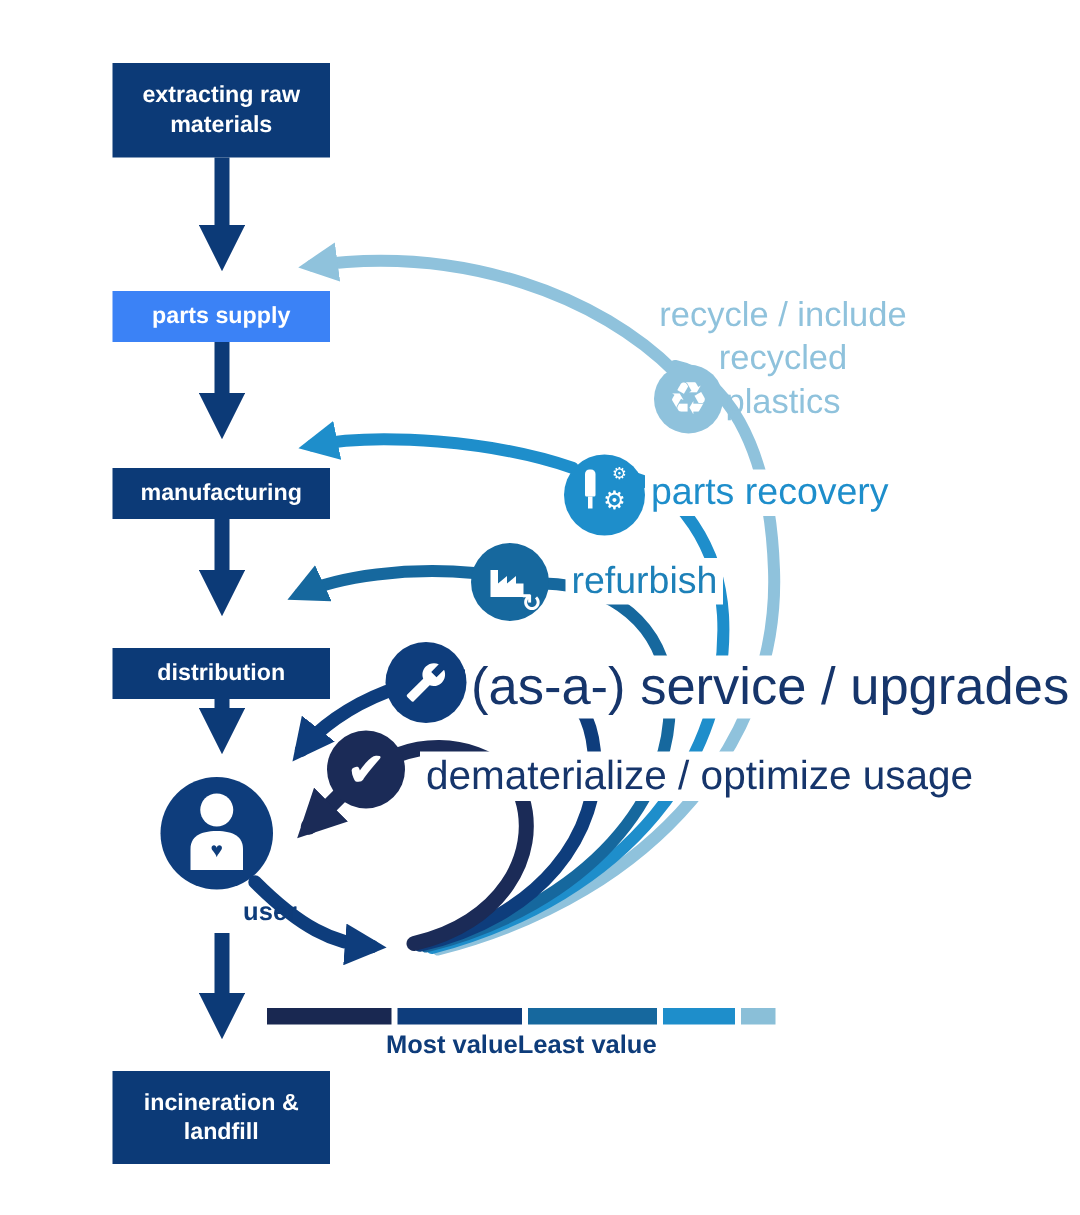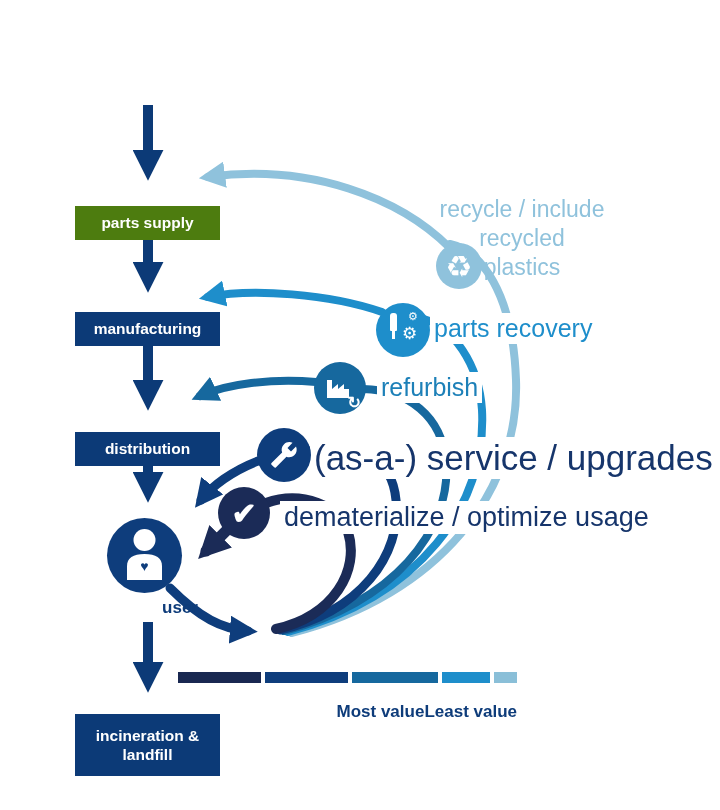--- a/index.html
+++ b/index.html
@@ -29,21 +29,21 @@
   .ic-factory{left:314px;top:362px;width:52px;height:52px;}
   .ic-wrench{left:257px;top:428px;width:54px;height:54px;}
   .ic-check{left:218px;top:487px;width:52px;height:52px;font-size:30px;font-weight:bold;}
   .ic-user{left:107px;top:518px;width:75px;height:75px;}
   .user-label{position:absolute;z-index:2;left:98px;top:598px;width:100px;text-align:right;
               font-weight:bold;font-size:17px;color:#0e3c7a;}
   .legend{position:absolute;z-index:2;left:178px;top:672px;width:339px;}
   .legend-bar{display:flex;height:11px;}
   .legend-seg{height:11px;margin-right:4px;}
   .ls1{width:83px;} .ls2{width:83px;} .ls3{width:86px;} .ls4{width:48px;} .ls5{width:23px;margin-right:0;}
-  .legend-labels{display:flex;justify-content:flex-end;margin-top:19px;
+  .legend-labels{display:flex;justify-content:center;margin-top:4px;
                  font-weight:bold;font-size:17px;color:#0e3c7a;}
   .gear-small{position:absolute;font-size:15px;line-height:1;}
   .screwdriver{position:absolute;left:14px;top:10px;width:7px;height:18px;background:#fff;border-radius:3px 3px 1px 1px;}
   .screwtip{position:absolute;left:16px;top:28px;width:3px;height:8px;background:#fff;}
 </style>
 </head>
 <body>
 
 <div class="canvas">
 
@@ -86,21 +86,22 @@
     <path d="M284,631 C392,604 452,530 446,462 C442,416 408,390 363,389" stroke-width="8" fill="none" stroke-linecap="round" stroke="#16689e"></path>
     <path d="M316,382 C272,378 226,384 200,396" stroke-width="8" fill="none" stroke-linecap="round" marker-end="url(#mRefurb)" stroke="#16689e"></path>
 
     <path d="M280,630 C360,612 402,555 396,500 C392,458 358,438 312,450" stroke-width="9" fill="none" stroke-linecap="round" stroke="#0e3d7c"></path>
     <path d="M258,461 C232,471 212,486 201,500" stroke-width="9" fill="none" stroke-linecap="round" marker-end="url(#mService)" stroke="#0e3d7c"></path>
 
     <path d="M276,629 C334,616 360,570 348,532 C340,506 302,490 266,503" stroke-width="10" fill="none" stroke-linecap="round" stroke="#1b2b57"></path>
     <path d="M228,529 C218,539 211,546 206,551" stroke-width="11" fill="none" stroke-linecap="round" marker-end="url(#mDemat)" stroke="#1b2b57"></path>
   </svg>
 
-  <div class="box b2" style="background: #4d7c0f; margin-top: 12px;">parts supply</div>
+  <div class="box b1" style="background: rgb(12, 58, 119);">extracting raw materials</div>
+  <div class="box b2" style="background: #3b82f6;">parts supply</div>
   <div class="box b3" style="background: rgb(12, 58, 119);">manufacturing</div>
   <div class="box b4" style="background: rgb(12, 58, 119);">distribution</div>
   <div class="box b5" style="background: rgb(12, 58, 119);">incineration &amp; landfill</div>
 
   <div class="loop-label lbl-recycle">
     <span>recycle / include</span>
     <span>recycled</span>
     <span>plastics</span>
   </div>
   <div class="loop-label lbl-parts">parts recovery</div>

